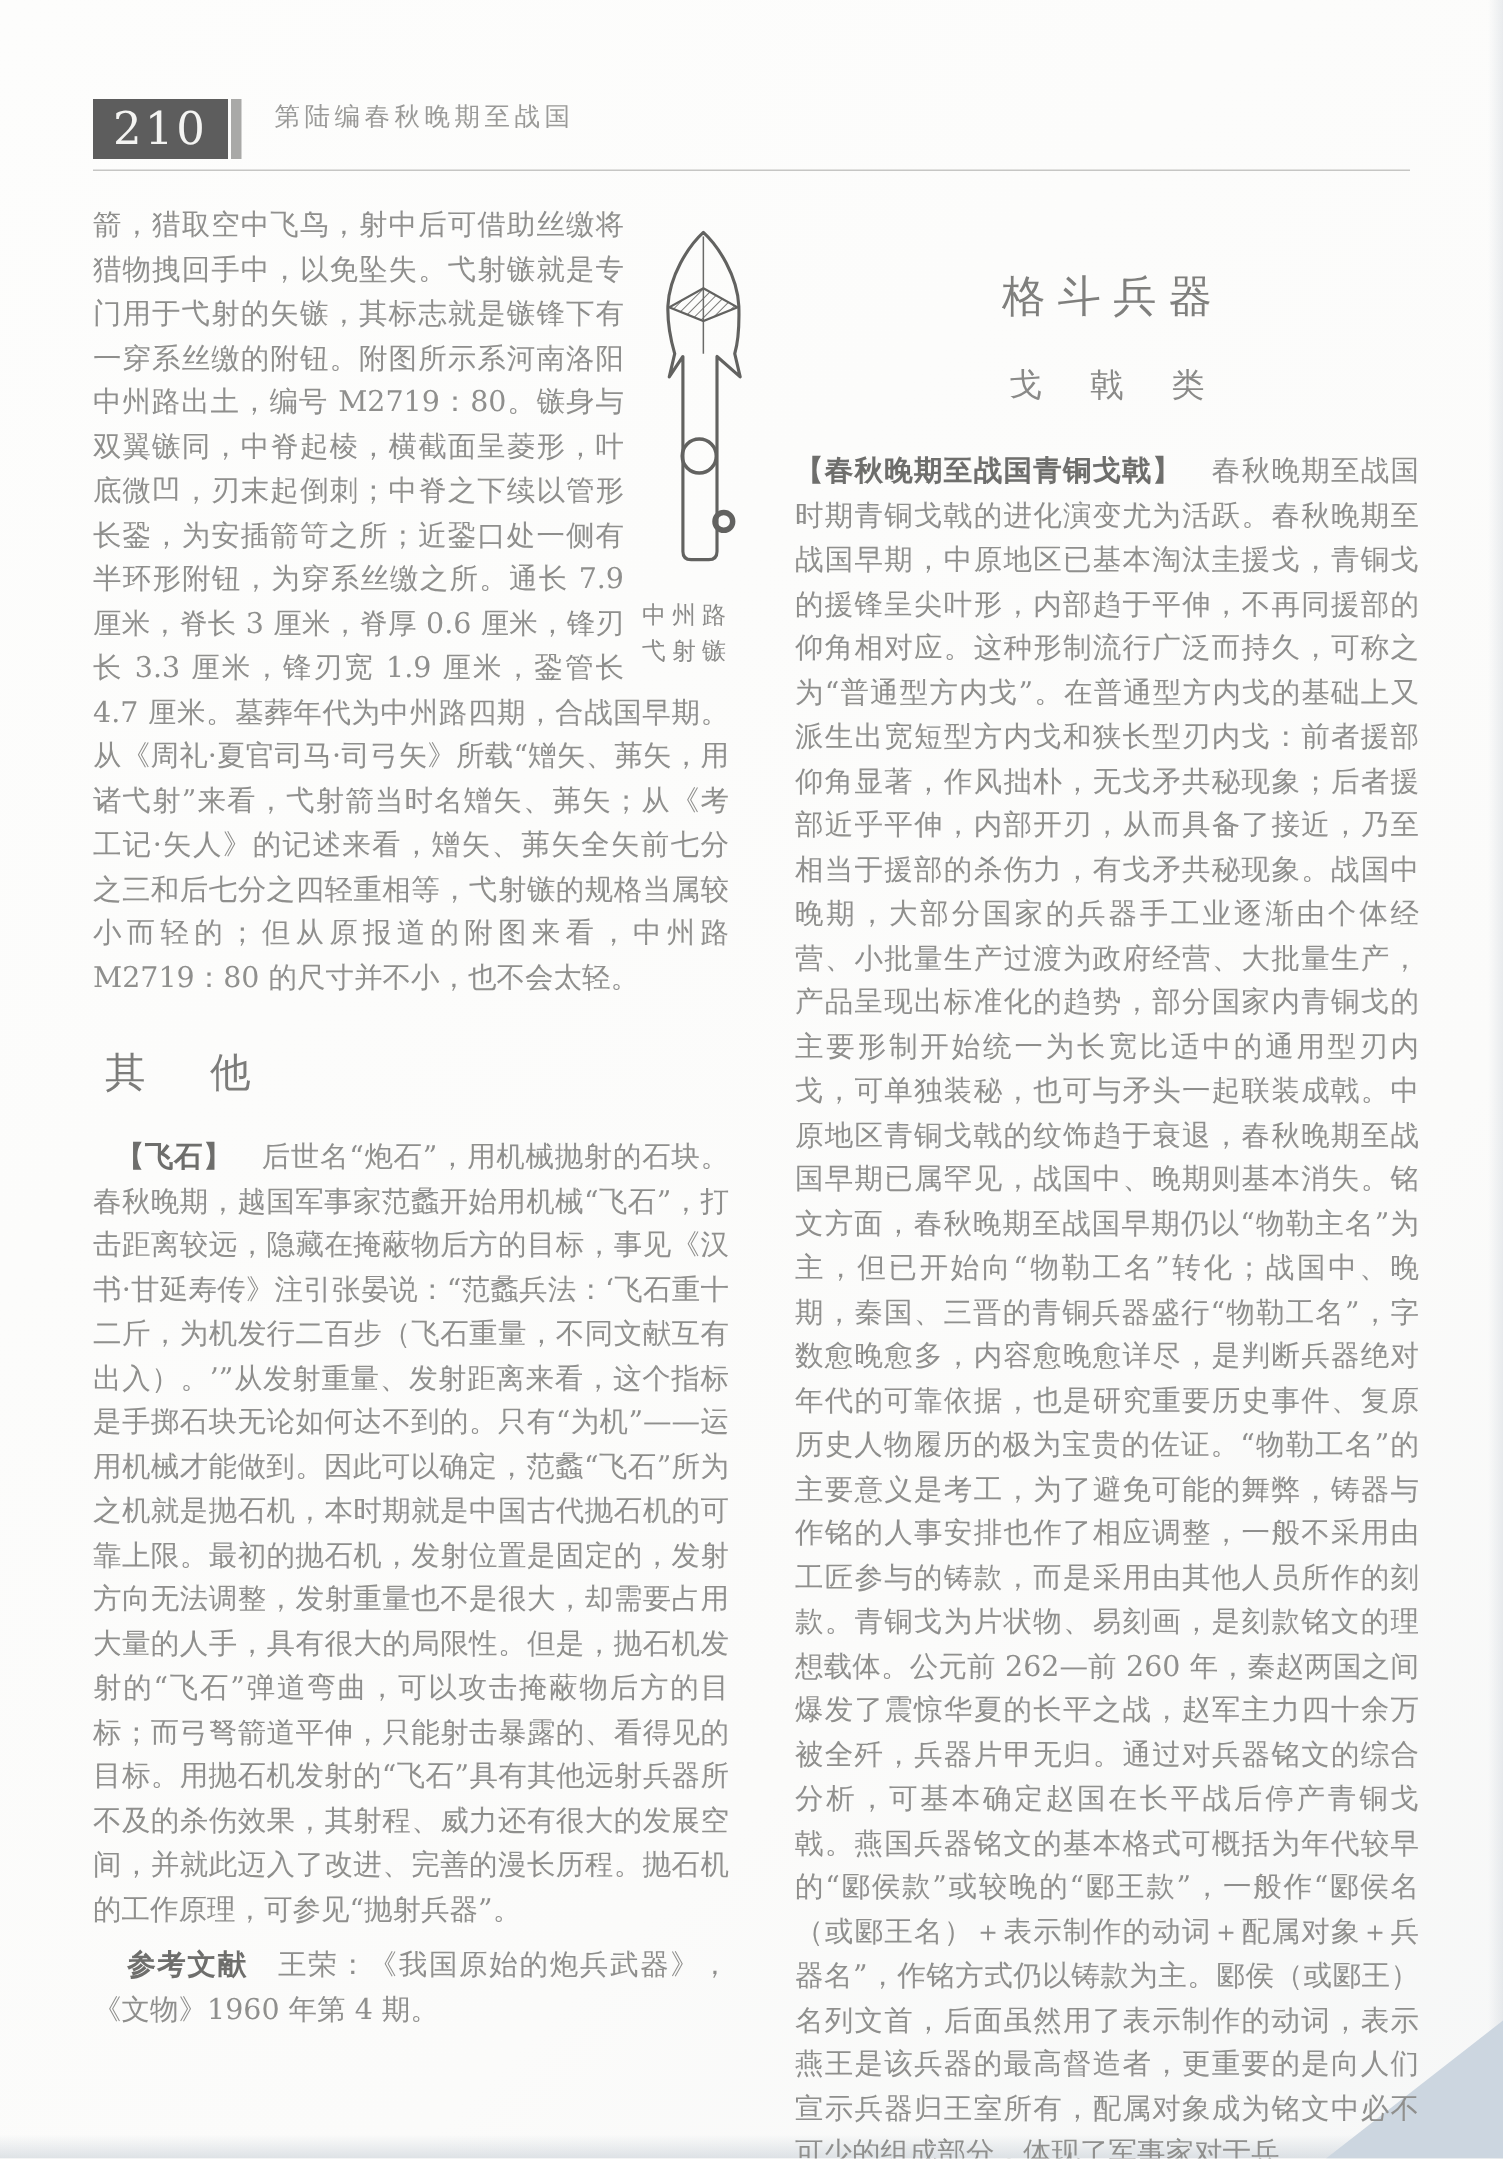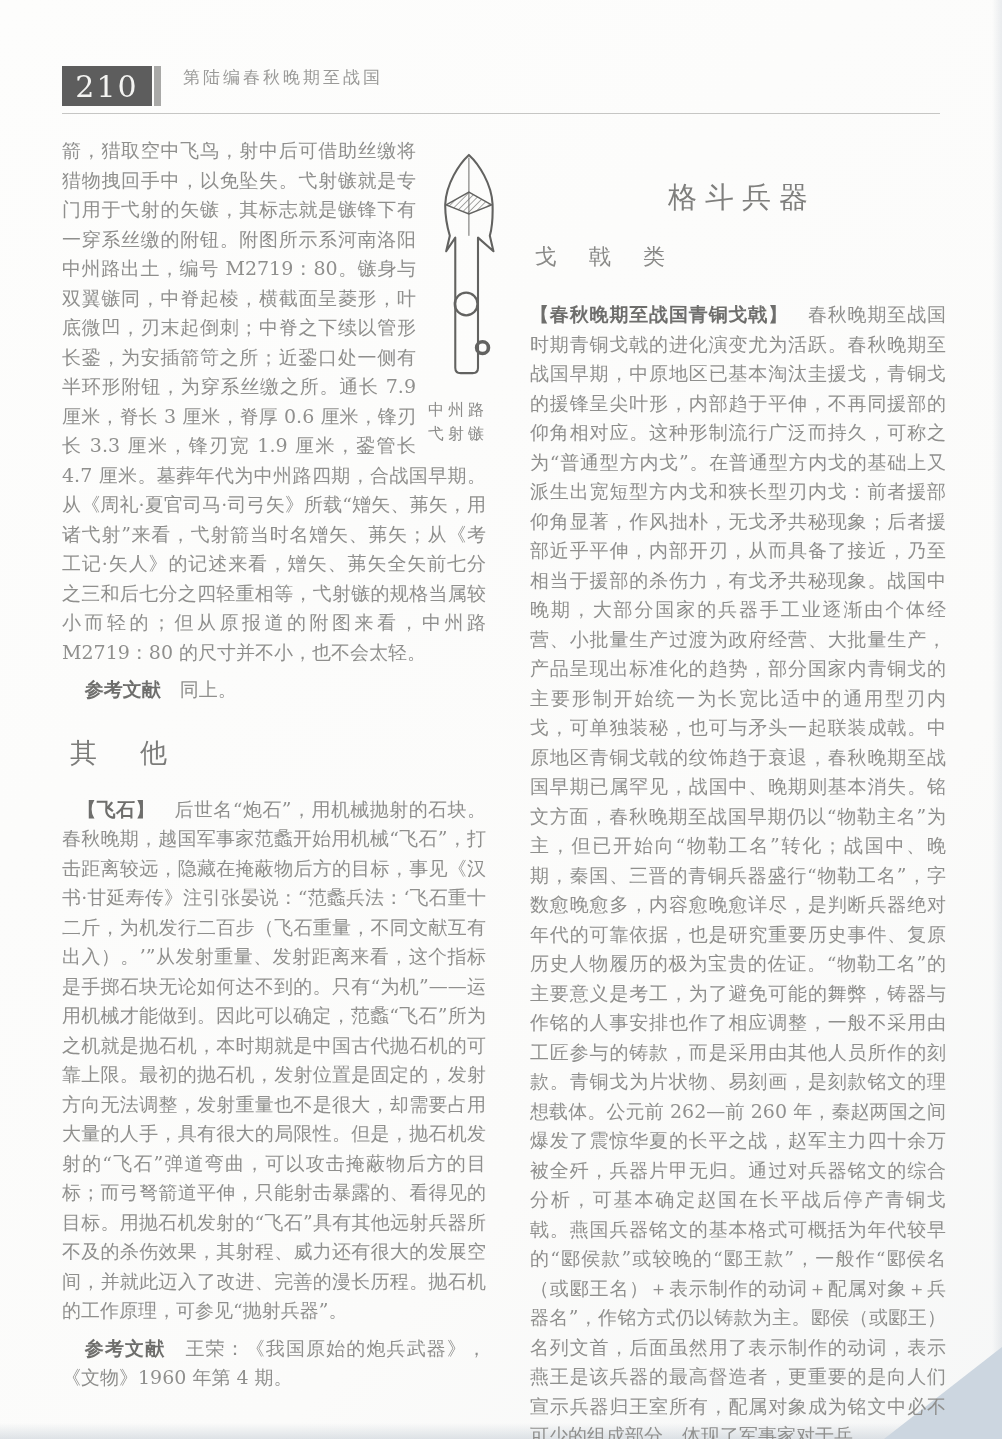--- a/index.html
+++ b/index.html
@@ -53,21 +53,21 @@
   .section-heading{
     margin:30px 0 24px 0;font-weight:500;
     font-size:27px;color:#7c7c7a;letter-spacing:8px;text-indent:8px;
   }
   .chapter-heading{
     margin:46px 0 0 0;text-align:center;font-weight:normal;
     font-family:"Liberation Sans", sans-serif;
     font-size:29px;color:#7f7f7d;letter-spacing:8px;text-indent:8px;
   }
   .group-heading{
-    margin:24px 0 0 0;font-weight:500;
+    margin:24px 0 0 0;text-align:center;font-weight:500;
     font-size:22px;color:#8a8a88;letter-spacing:5px;text-indent:5px;font-family:Liberation Serif, serif;
   }
 </style>
 </head>
 <body>
 
 <div class="page">
 
   <div class="scan-right-edge"></div>
   <div class="scan-bottom-edge"></div>
@@ -116,23 +116,20 @@
           <circle cx="60" cy="218" r="6.5" fill="none" stroke="#626260" stroke-width="4"></circle>
         </svg>
         <figcaption>
           <div>中州路</div>
           <div>弋射镞</div>
         </figcaption>
       </figure>
       <span>箭，猎取空中飞鸟，射中后可借助丝缴将猎物拽回手中，以免坠失。弋射镞就是专门用于弋射的矢镞，其标志就是镞锋下有一穿系丝缴的附钮。附图所示系河南洛阳中州路出土，编号 M2719：80。镞身与双翼镞同，中脊起棱，横截面呈菱形，叶底微凹，刃末起倒刺；中脊之下续以管形长銎，为安插箭笴之所；近銎口处一侧有半环形附钮，为穿系丝缴之所。通长 7.9 厘米，脊长 3 厘米，脊厚 0.6 厘米，锋刃长 3.3 厘米，锋刃宽 1.9 厘米，銎管长 4.7 厘米。墓葬年代为中州路四期，合战国早期。从《周礼·夏官司马·司弓矢》所载“矰矢、茀矢，用诸弋射”来看，弋射箭当时名矰矢、茀矢；从《考工记·矢人》的记述来看，矰矢、茀矢全矢前七分之三和后七分之四轻重相等，弋射镞的规格当属较小而轻的；但从原报道的附图来看，中州路 M2719：80 的尺寸并不小，也不会太轻。</span>
     </div>
 
-    <p class="para ref">
-      <b>参考文献</b><span>　同上。</span>
-    </p>
 
     <h2 class="section-heading">其　他</h2>
 
     <p class="para entry">
       <b>【飞石】</b><span>　后世名“炮石”，用机械抛射的石块。春秋晚期，越国军事家范蠡开始用机械“飞石”，打击距离较远，隐藏在掩蔽物后方的目标，事见《汉书·甘延寿传》注引张晏说：“范蠡兵法：‘飞石重十二斤，为机发行二百步（飞石重量，不同文献互有出入）。’”从发射重量、发射距离来看，这个指标是手掷石块无论如何达不到的。只有“为机”——运用机械才能做到。因此可以确定，范蠡“飞石”所为之机就是抛石机，本时期就是中国古代抛石机的可靠上限。最初的抛石机，发射位置是固定的，发射方向无法调整，发射重量也不是很大，却需要占用大量的人手，具有很大的局限性。但是，抛石机发射的“飞石”弹道弯曲，可以攻击掩蔽物后方的目标；而弓弩箭道平伸，只能射击暴露的、看得见的目标。用抛石机发射的“飞石”具有其他远射兵器所不及的杀伤效果，其射程、威力还有很大的发展空间，并就此迈入了改进、完善的漫长历程。抛石机的工作原理，可参见“抛射兵器”。</span>
     </p>
 
     <p class="para ref">
       <b>参考文献</b><span>　王荣：《我国原始的炮兵武器》，《文物》1960 年第 4 期。</span>
     </p>

